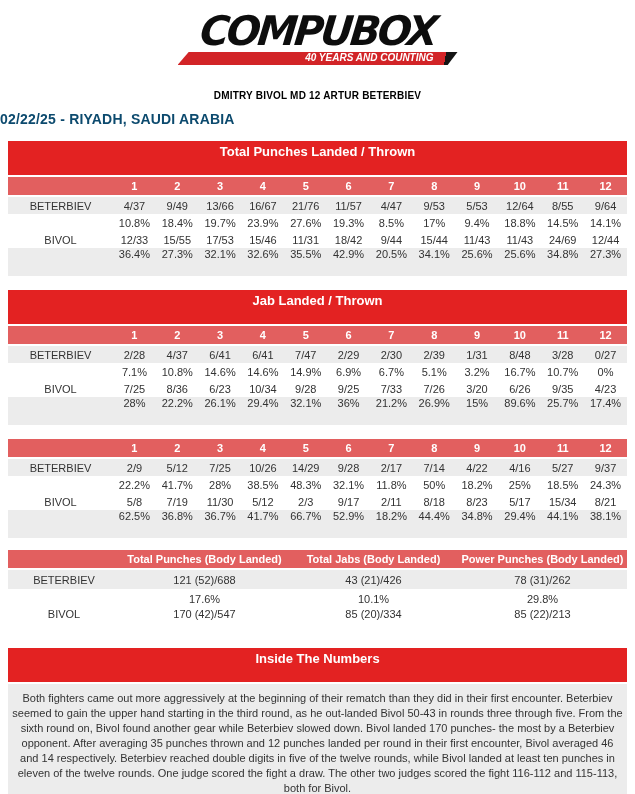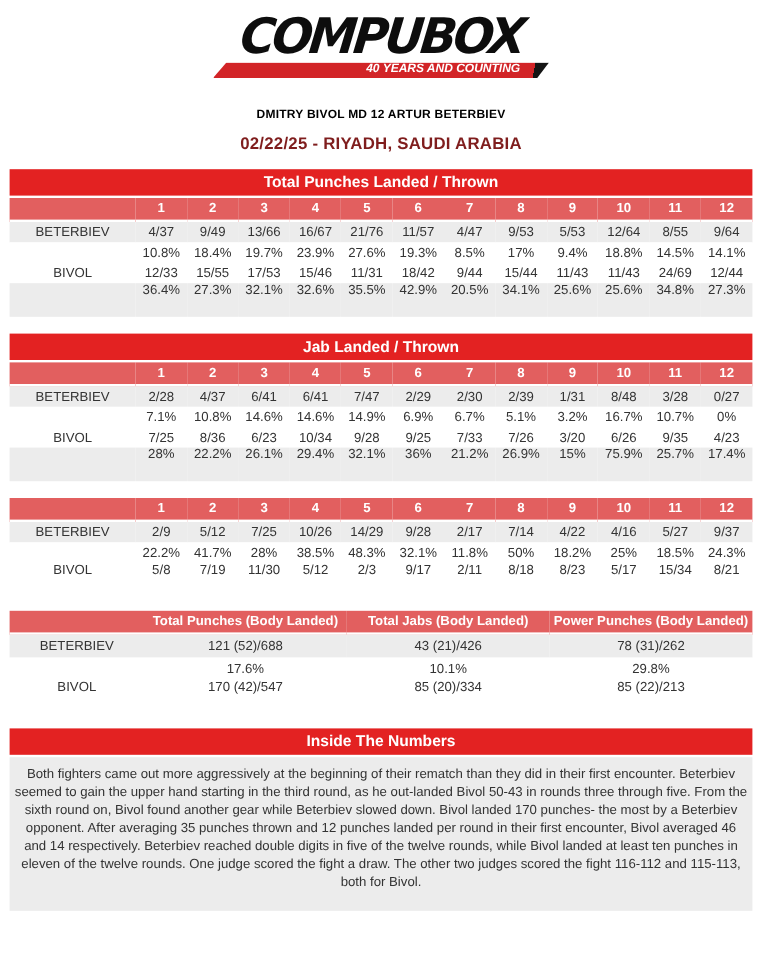--- a/index.html
+++ b/index.html
@@ -32,30 +32,30 @@
     color:#fff; font-weight:bold; font-style:italic;
     font-size:10px; letter-spacing:0px; white-space:nowrap;
   }
 
   
   .fight-title {
     margin-top:25px; text-align:center;
     font-size:10px; font-weight:bold; color:#000; letter-spacing:.2px;
   }
   .fight-details {
-    margin-top:10px; text-align:center;
-    font-size:14px; font-weight:bold; color:#7f1d1d; letter-spacing:.2px;
+    margin-top:10px; text-align:left;
+    font-size:14px; font-weight:bold; color:#0c4a6e; letter-spacing:.2px;
   }
 
   
   section.stat-table { margin:14px 8px 0; }
   .band-title {
     background:#e32222; color:#fff;
     font-size:13px; font-weight:bold; text-align:center;
-    height:22px; line-height:22px; margin-bottom:2px;
+    height:34px; line-height:22px; margin-bottom:2px;
   }
   table { width:100%; border-collapse:separate; border-spacing:0; table-layout:fixed; }
   thead th {
     background:#e25f5f; color:#fff; font-weight:bold; font-size:11px;
     height:20px; text-align:center; border-bottom:2px solid #fff;
     overflow:hidden; white-space:nowrap;
   }
   tbody td {
     font-size:11px; color:#333; text-align:center;
     height:17px; vertical-align:middle; white-space:nowrap;
@@ -247,21 +247,21 @@
             <td class="fighter-col"></td>
             <td>28%</td>
             <td>22.2%</td>
             <td>26.1%</td>
             <td>29.4%</td>
             <td>32.1%</td>
             <td>36%</td>
             <td>21.2%</td>
             <td>26.9%</td>
             <td>15%</td>
-            <td>75.9%</td>
+            <td>89.6%</td>
             <td>25.7%</td>
             <td>17.4%</td>
           </tr>
         </tbody>
     </table>
   </section>
 
   <section class="stat-table">
     <table>
       <thead>
@@ -320,20 +320,35 @@
             <td>5/12</td>
             <td>2/3</td>
             <td>9/17</td>
             <td>2/11</td>
             <td>8/18</td>
             <td>8/23</td>
             <td>5/17</td>
             <td>15/34</td>
             <td>8/21</td>
           </tr>
+          <tr class="gray">
+            <td class="fighter-col"></td>
+            <td>62.5%</td>
+            <td>36.8%</td>
+            <td>36.7%</td>
+            <td>41.7%</td>
+            <td>66.7%</td>
+            <td>52.9%</td>
+            <td>18.2%</td>
+            <td>44.4%</td>
+            <td>34.8%</td>
+            <td>29.4%</td>
+            <td>44.1%</td>
+            <td>38.1%</td>
+          </tr>
         </tbody>
     </table>
   </section>
 
   <section class="stat-table final">
     <table>
       <thead>
           <tr>
             <th class="fighter-col"></th>
             <th>Total Punches (Body Landed)</th>

